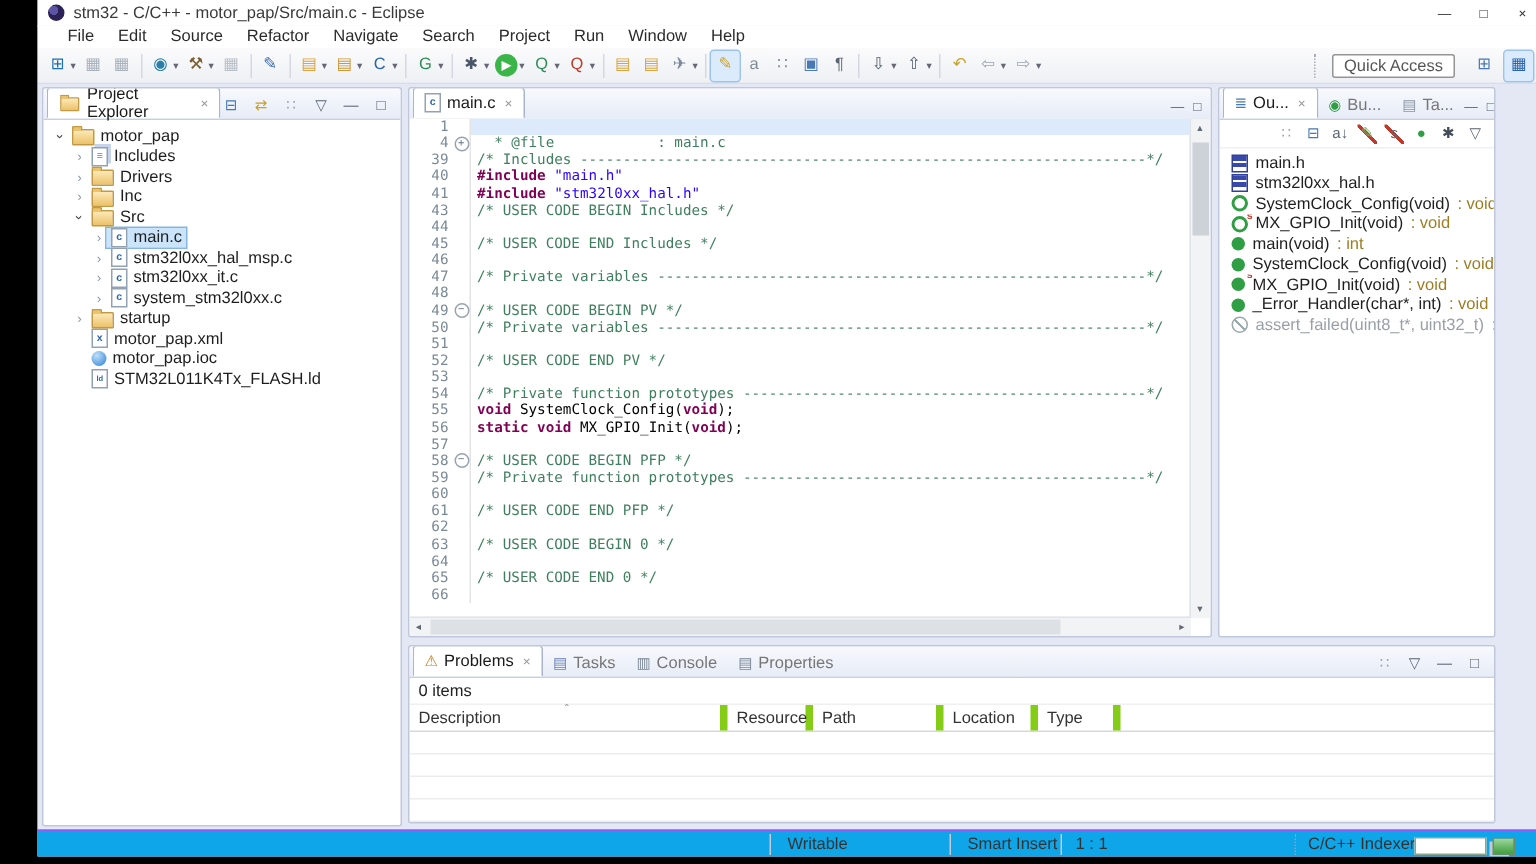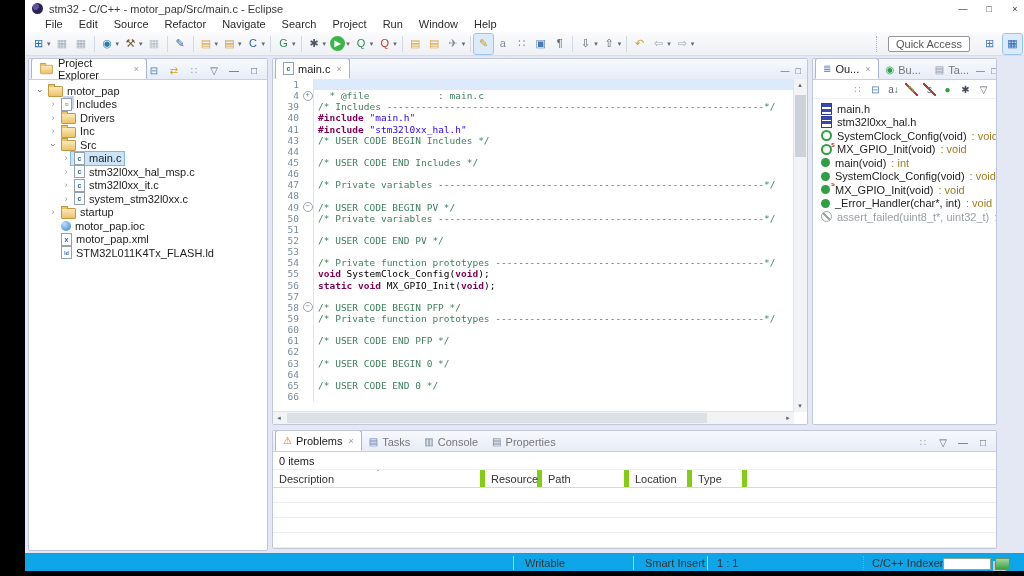--- a/index.html
+++ b/index.html
@@ -336,29 +336,29 @@
           <div class="trow" style="padding-left: 19px;">
             <span class="arr">›</span>
             <span class="rowinner">
               <span class="fld"></span>
               <span>startup</span>
             </span>
           </div>
           <div class="trow" style="padding-left: 19px;">
             <span class="arr"></span>
             <span class="rowinner">
+              <span class="pg">x</span>
+              <span>motor_pap.xml</span>
+            </span>
+          </div>
+          <div class="trow" style="padding-left: 19px;">
+            <span class="arr"></span>
+            <span class="rowinner">
               <span class="ball"></span>
               <span>motor_pap.ioc</span>
-            </span>
-          </div>
-          <div class="trow" style="padding-left: 19px;">
-            <span class="arr"></span>
-            <span class="rowinner">
-              <span class="pg">x</span>
-              <span>motor_pap.xml</span>
             </span>
           </div>
           <div class="trow" style="padding-left: 19px;">
             <span class="arr"></span>
             <span class="rowinner">
               <span class="pg" style="font-size: 5px;">ld</span>
               <span>STM32L011K4Tx_FLASH.ld</span>
             </span>
           </div>
         </div>

